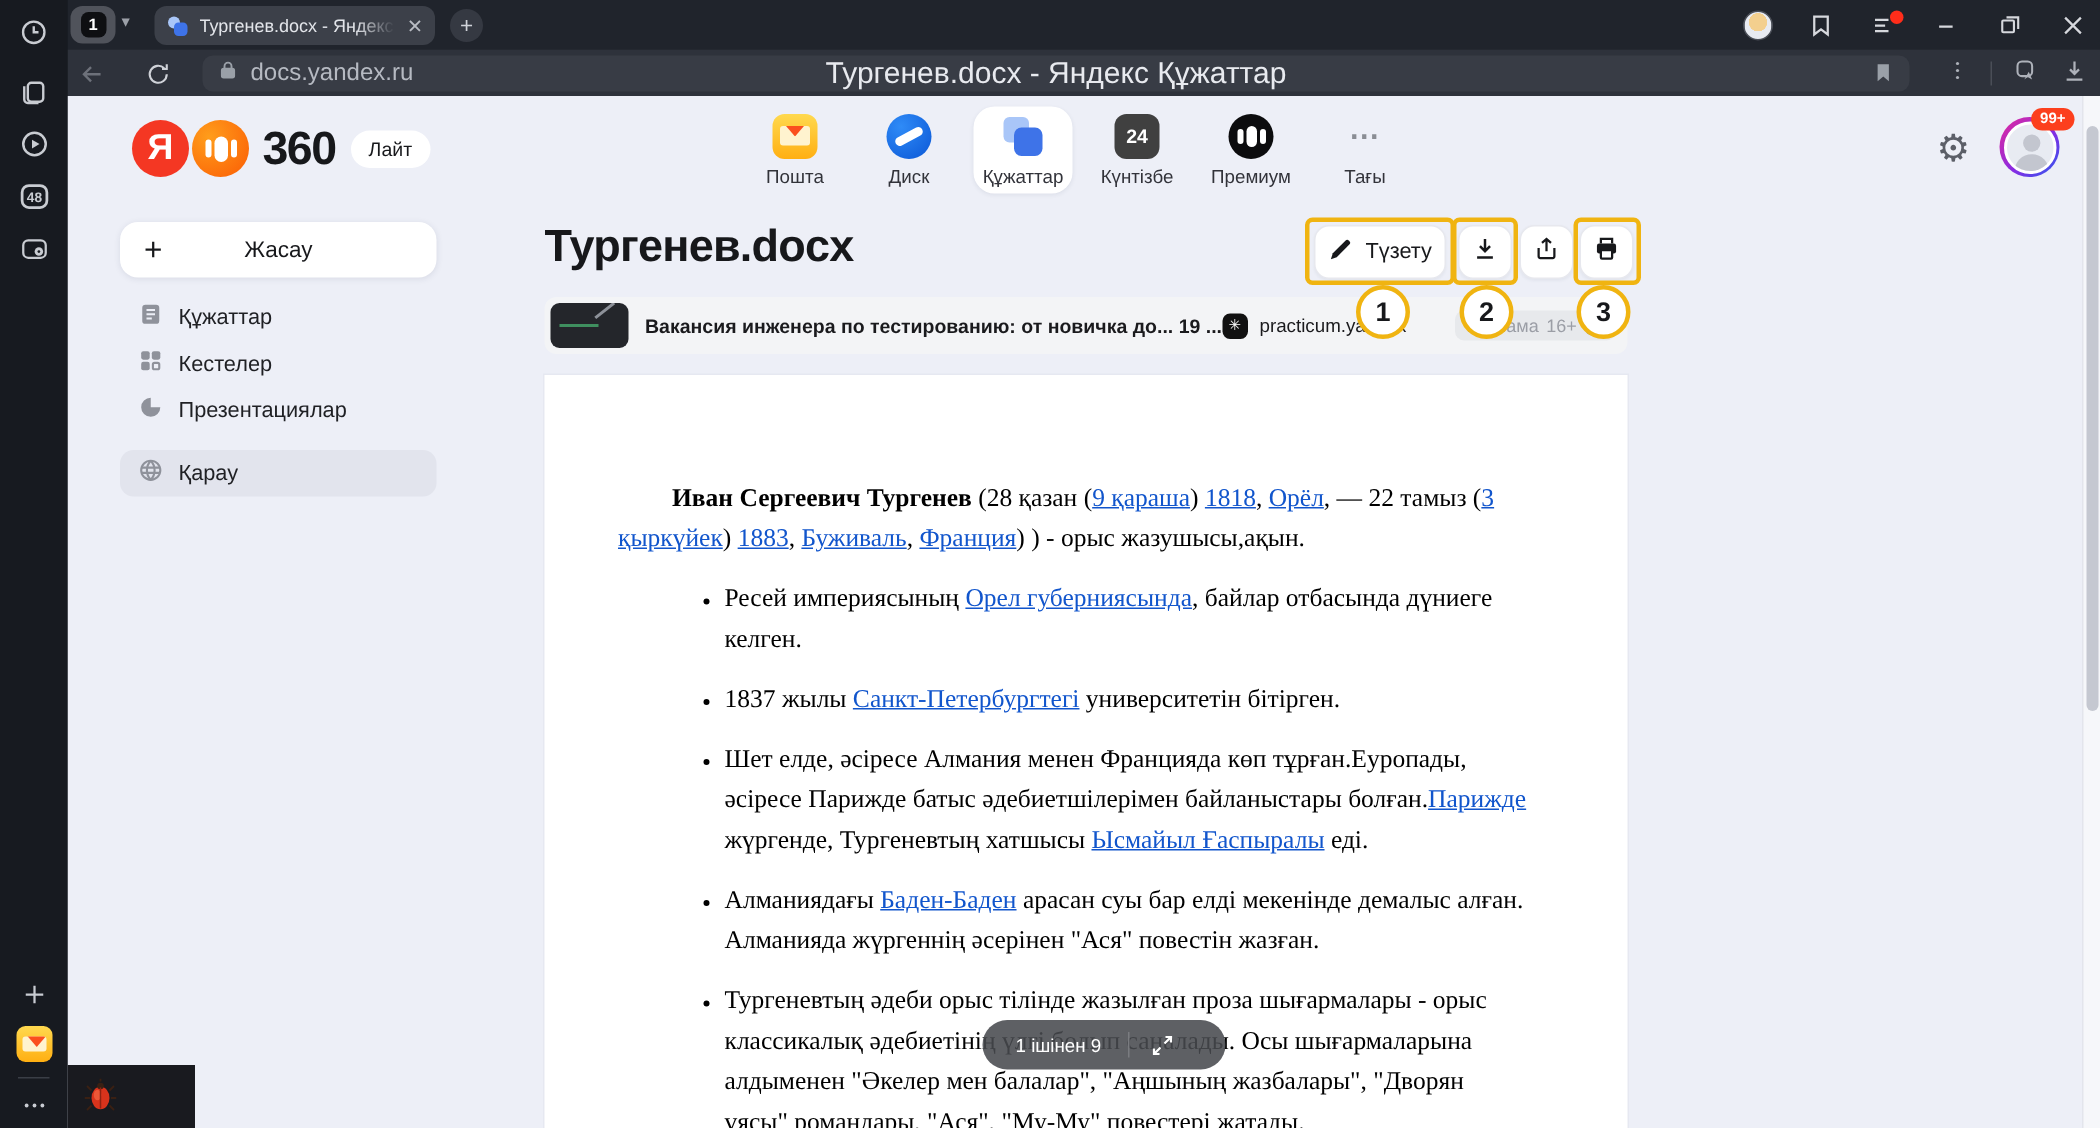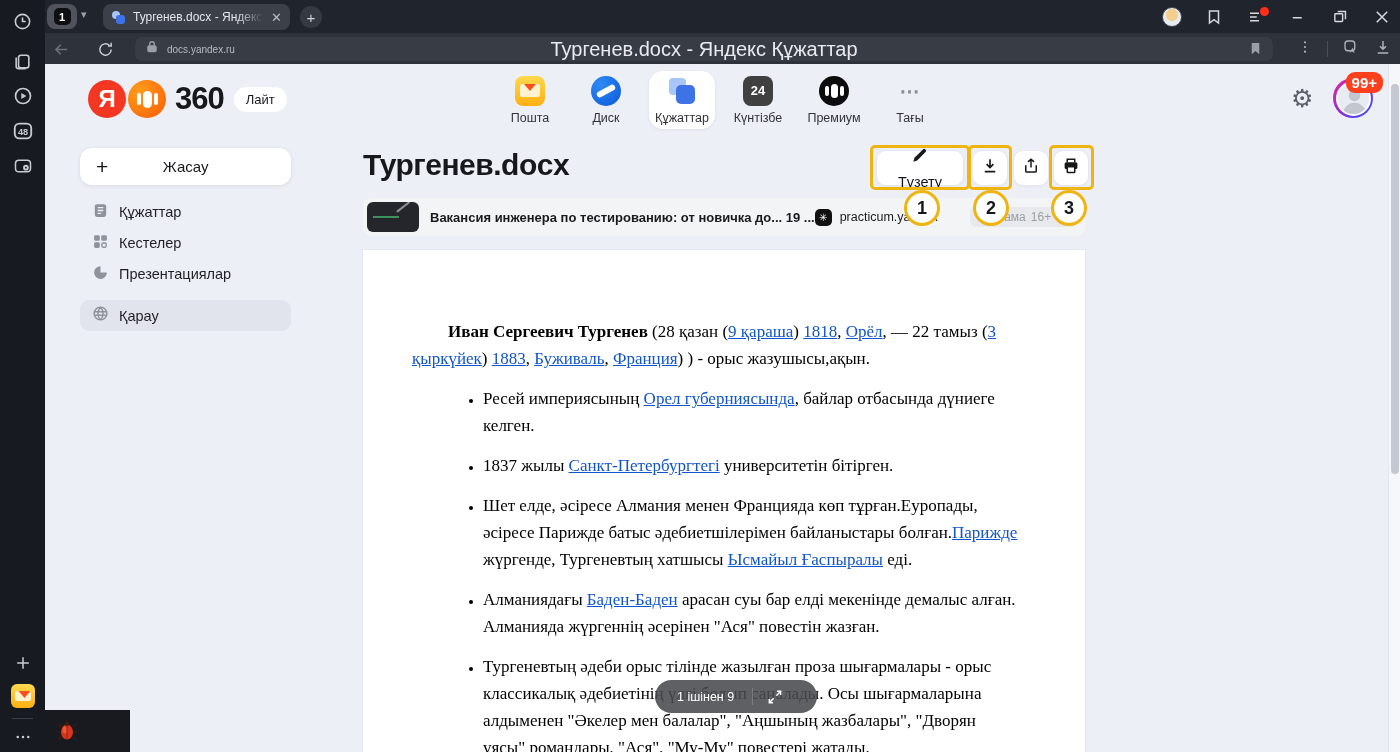--- a/index.html
+++ b/index.html
@@ -25,21 +25,21 @@
   .newtab { position:absolute; left:255px; top:6px; width:22px; height:22px; border-radius:50%; background:#353942; color:#cfd2d8; font-size:15px; display:flex; align-items:center; justify-content:center; }
   .tabbar-right { position:absolute; right:8px; top:0; height:33px; display:flex; align-items:center; gap:22px; }
   .wbtn { color:#d6d8dd; display:flex; align-items:center; justify-content:center; width:20px; height:20px; position:relative; }
   .tab-avatar { width:20px; height:20px; border-radius:50%; background:radial-gradient(circle at 50% 38%, #f3cf8e 0 42%, #e8ebf2 43%); border:1px solid #4a4e57; }
   .menu-dot { position:absolute; right:-3px; top:0; width:9px; height:9px; border-radius:50%; background:#ff2d1a; }
 
   
   .addrbar { position:absolute; left:0; top:33px; width:100%; height:31px; background:#2e323b; display:flex; align-items:center; }
   .nav-ic { position:absolute; top:4px; width:24px; height:24px; display:flex; align-items:center; justify-content:center; color:#8d919a; }
   .addr-field { position:absolute; left:90px; right:127px; top:4px; height:24px; background:#383c45; border-radius:7px; display:flex; align-items:center; padding:0 10px; }
-  .addr-url { color:#b6bac2; font-size:10px; margin-left:8px; }
+  .addr-url { color:#b6bac2; font-size:16px; margin-left:8px; }
   .addr-title { position:absolute; left:0; right:0; text-align:center; color:#e8eaef; font-size:20px; pointer-events:none; }
   .addr-bookmark { position:absolute; right:10px; top:4px; }
   .addr-right { position:absolute; right:8px; top:4px; height:24px; display:flex; align-items:center; gap:14px; color:#aeb2ba; }
   .vdiv { width:1px; height:16px; background:#4a4e57; }
 
   
   .content { position:absolute; left:0; top:64px; width:1355px; height:688px; background:#edeff7; overflow:hidden; }
 
   
   .logo { position:absolute; left:43px; top:15px; height:40px; display:flex; align-items:center; gap:6px; }
@@ -65,34 +65,34 @@
   .ic-docs .front { position:absolute; right:2px; bottom:2px; width:19px; height:19px; border-radius:5px; background:#3e73e8; }
   .ic-cal { border-radius:8px; background:#404040; color:#fff; font-weight:bold; font-size:13px; display:flex; align-items:center; justify-content:center; }
   .ic-prem { border-radius:50%; background:#0c0c0e; display:flex; align-items:center; justify-content:center; gap:2px; }
   .ic-prem i { display:block; background:#fff; border-radius:99px; }
   .ic-prem .b1{width:4px;height:10px;} .ic-prem .b2{width:7px;height:14px;} .ic-prem .b3{width:4px;height:10px;}
   .ic-more { display:flex; align-items:center; justify-content:center; color:#8a8d94; font-size:20px; font-weight:bold; letter-spacing:1px; }
 
   .gear { position:absolute; left:1246px; top:20px; font-size:25px; color:#5c5f68; }
   .avatar360 { position:absolute; left:1288px; top:14px; width:40px; height:40px; border-radius:50%; background:linear-gradient(135deg,#e5299b,#8a2be2 55%,#2b5bf0); padding:2.5px; }
   .avatar360 .inner { width:100%; height:100%; border-radius:50%; background:#e8ebf2; border:2px solid #fff; overflow:hidden; }
-  .avatar-badge { position:absolute; right:-10px; top:-6px; background:#fc3f1d; color:#fff; font-size:15px; font-weight:bold; border-radius:9px; padding:2px 6px; }
+  .avatar-badge { position:absolute; right:-10px; top:-6px; background:#fc3f1d; color:#fff; font-size:10px; font-weight:bold; border-radius:9px; padding:2px 6px; }
 
   
   .create-btn { position:absolute; left:35px; top:84px; width:211px; height:37px; background:#fff; border-radius:12px; box-shadow:0 1px 4px rgba(40,50,80,.10); display:flex; align-items:center; }
   .create-plus { font-size:21px; color:#17181b; margin-left:16px; font-weight:400; }
   .create-label { flex:1; text-align:center; font-size:15px; color:#17181b; margin-right:28px; }
   .nav { position:absolute; left:35px; top:133px; width:211px; }
   .nav-item { height:30px; display:flex; align-items:center; gap:10px; padding-left:12px; border-radius:9px; margin-bottom:1px; }
   .nav-item.active { background:#e2e4ed; height:31px; margin-top:11px; }
   .nav-label { font-size:14.5px; color:#1f2024; }
 
   
   .doc-title { position:absolute; left:318px; top:84px; font-size:30px; font-weight:bold; color:#17181b; letter-spacing:-.5px; }
-  .tbtn { position:absolute; top:86px; height:36px; background:#fff; border:1px solid #e7e8ee; border-radius:10px; box-shadow:0 1px 2px rgba(40,50,80,.05); display:flex; align-items:center; justify-content:center;flex-direction:column; }
+  .tbtn { position:absolute; top:86px; height:36px; background:#fff; border:1px solid #e7e8ee; border-radius:10px; box-shadow:0 1px 2px rgba(40,50,80,.05); display:flex; align-items:center; justify-content:center; }
   .tbtn svg { width:18px; height:18px; }
   .edit-btn { left:831px; width:88px; gap:7px; font-size:14.5px; color:#17181b; }
   .dl-btn { left:927px; width:36px; } .share-btn { left:968px; width:36px; } .print-btn { left:1008px; width:36px; }
   .annbox { position:absolute; border:3.5px solid #f0b411; border-radius:5px; background:transparent; }
   .anncircle { position:absolute; width:36px; height:36px; border-radius:50%; background:#fff; border:3.5px solid #f0b411; display:flex; align-items:center; justify-content:center; font-size:18px; font-weight:bold; color:#17181b; z-index:6; }
 
   
   .ad { position:absolute; left:318px; top:134px; width:722px; height:38px; background:#f3f4f6; border-radius:8px; display:flex; align-items:center; padding:0 10px 0 4px; }
   .ad-thumb { width:52px; height:30px; background:#24262b; border-radius:6px; position:relative; overflow:hidden; flex:none; }
   .ad-thumb:before { content:""; position:absolute; left:6px; top:14px; width:26px; height:2px; background:#3f8f5f; }

